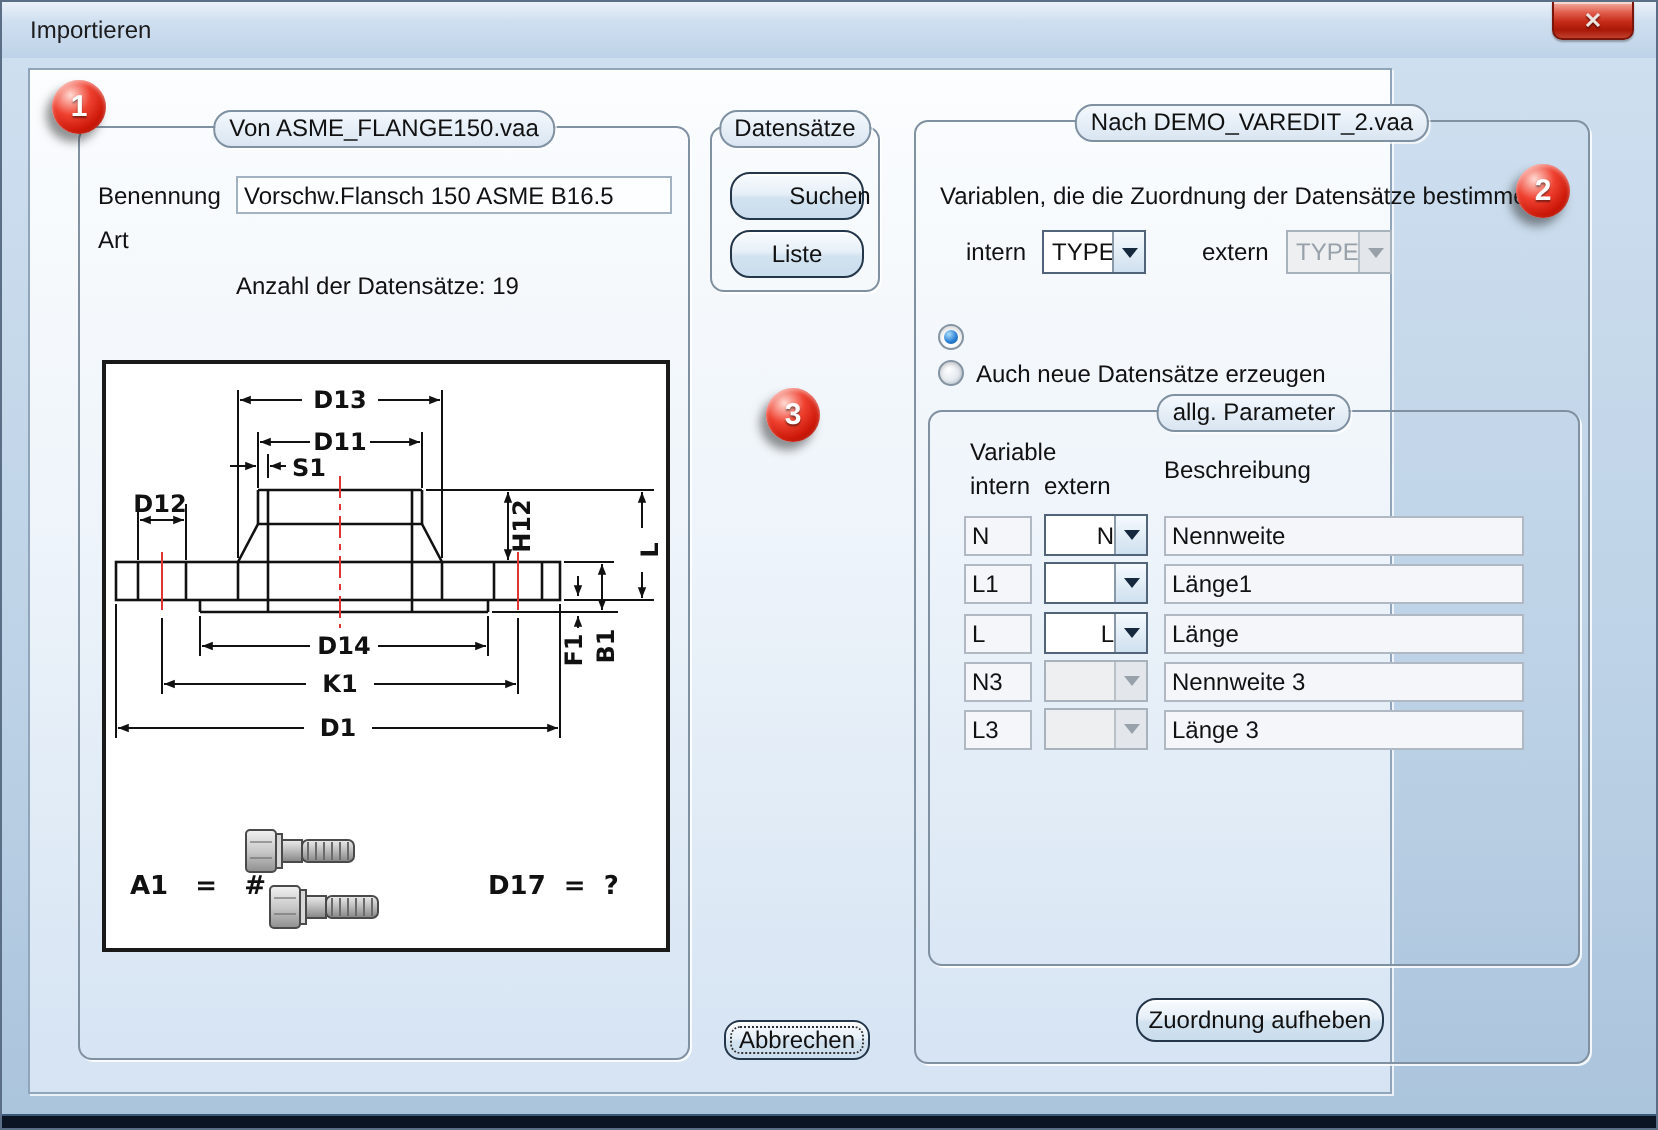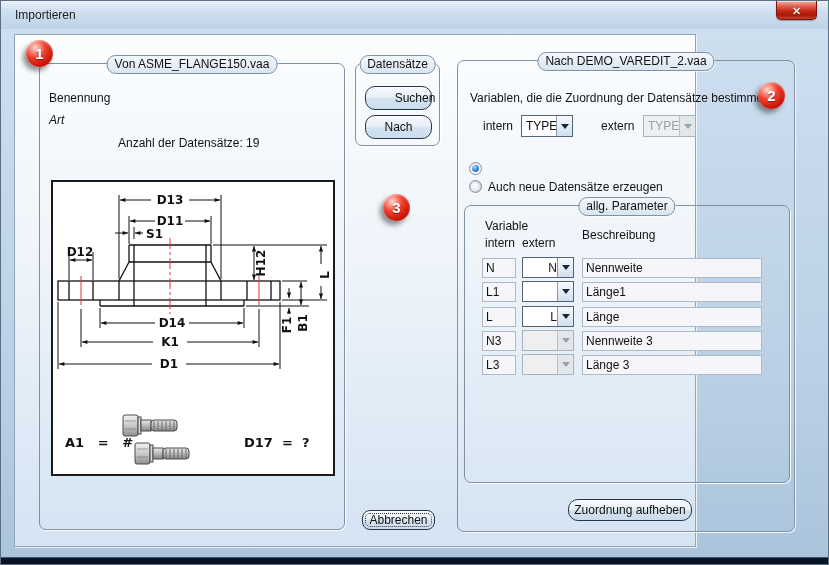--- a/index.html
+++ b/index.html
@@ -42,21 +42,22 @@
   </div>
   <div class="closebtn">
     <span>✕</span>
   </div>
 
   <div class="content">
 
     <div class="group" style="left:24px;top:28px;width:306px;height:467px;">
       <span class="grouplabel">Von  ASME_FLANGE150.vaa</span>
       <span class="lbl" style="left:9px;top:27px;">Benennung</span>
-      <span class="lbl" style="left:9px;top:49px;font-style:italic;">Art</span>
+      <div class="rofield" style="left:78px;top:24px;width:218px;height:19px;">Vorschw.Flansch 150 ASME B16.5</div>
+      <span class="lbl" style="left:9px;top:49px;">Art</span>
       <span class="lbl" style="left:78px;top:72px;">Anzahl der Datensätze: 19</span>
 
       <div class="drawbox">
         <svg width="280" height="292" viewBox="2 2 280 292">
           <defs>
             <marker id="ar" viewBox="0 0 10 10" refX="9" refY="5" markerWidth="9" markerHeight="6" orient="auto-start-reverse">
               <path d="M0,1.5 L9,5 L0,8.5 z" fill="#111"></path>
             </marker>
             <linearGradient id="gh" x1="0" y1="0" x2="0" y2="1">
               <stop offset="0" stop-color="#f2f2f2"></stop>
@@ -187,21 +188,21 @@
             <text x="14" y="267" style="white-space:pre">A1   =   #</text>
             <text x="193" y="267" style="white-space:pre">D17  =  ?</text>
           </g>
         </svg>
       </div>
     </div>
 
     <div class="group" style="left:340px;top:28px;width:85px;height:83px;">
       <span class="grouplabel">Datensätze</span>
       <button class="btn" style="left:9px;top:22px;width:67px;height:24px;padding-left:33px;">Suchen</button>
-      <button class="btn" style="left:9px;top:51px;width:67px;height:24px;">Nach</button>
+      <button class="btn" style="left:9px;top:51px;width:67px;height:24px;">Liste</button>
     </div>
 
     <button class="btn focusdot" style="left:347px;top:475px;width:73px;height:20px;border-radius:8px;">Abbrechen</button>
 
     <div class="group" style="left:442px;top:25px;width:338px;height:472px;">
       <span class="grouplabel">Nach  DEMO_VAREDIT_2.vaa</span>
       <span class="lbl" style="left:12px;top:30px;">Variablen, die die Zuordnung der Datensätze bestimmen:</span>
 
       <span class="lbl" style="left:25px;top:58px;">intern</span>
       <div class="combo" style="left:63px;top:54px;width:52px;">

